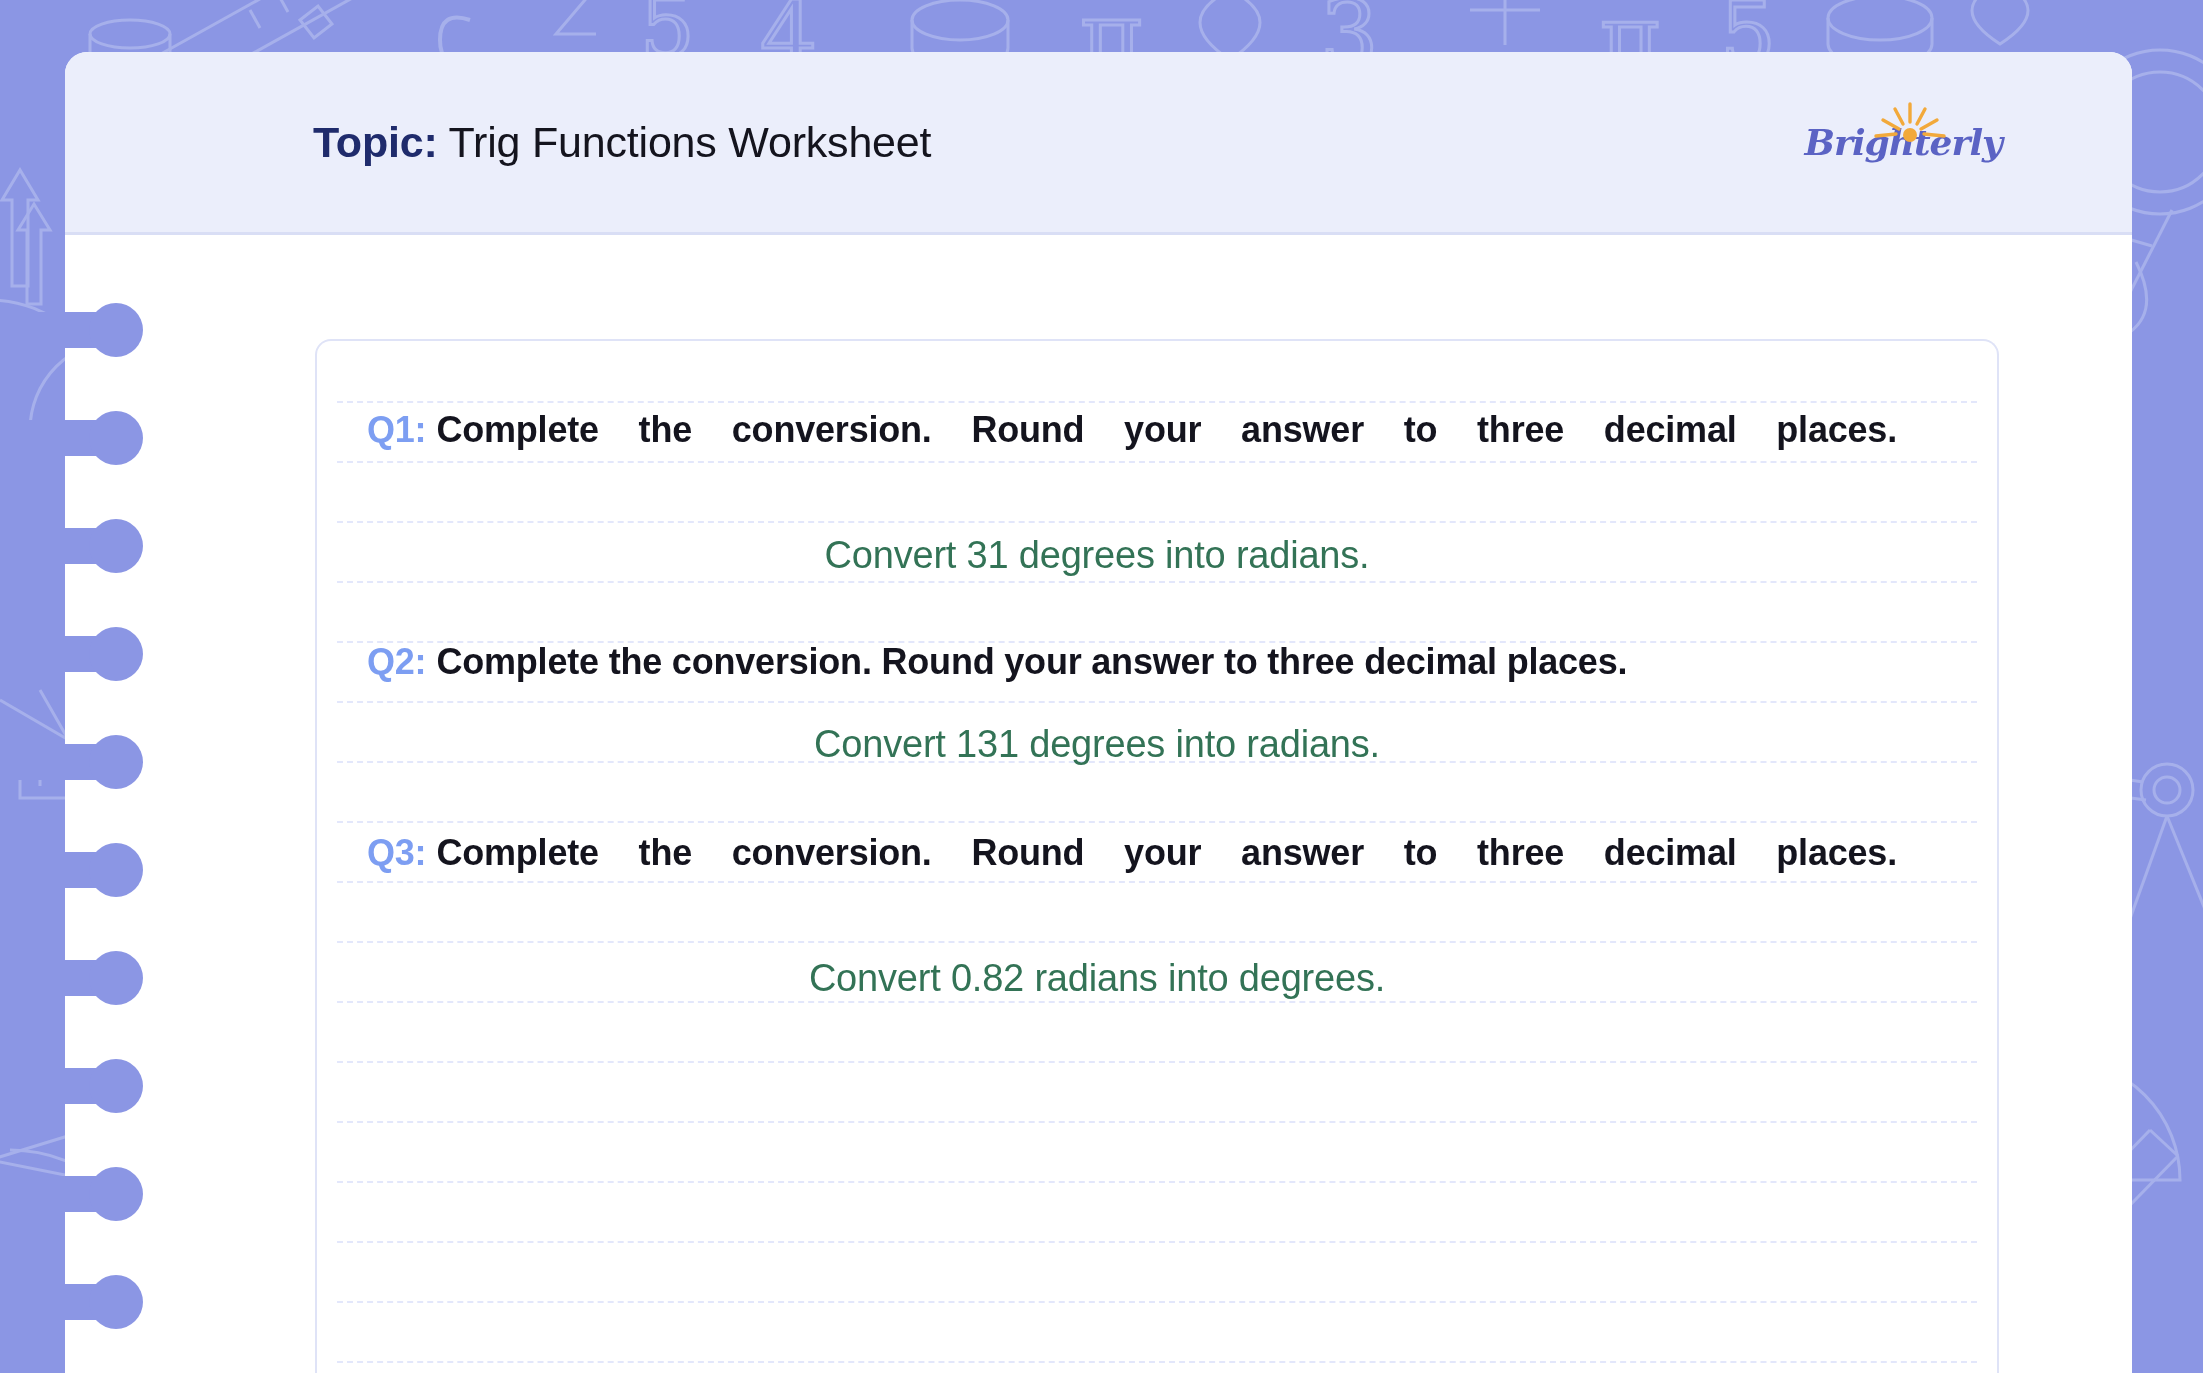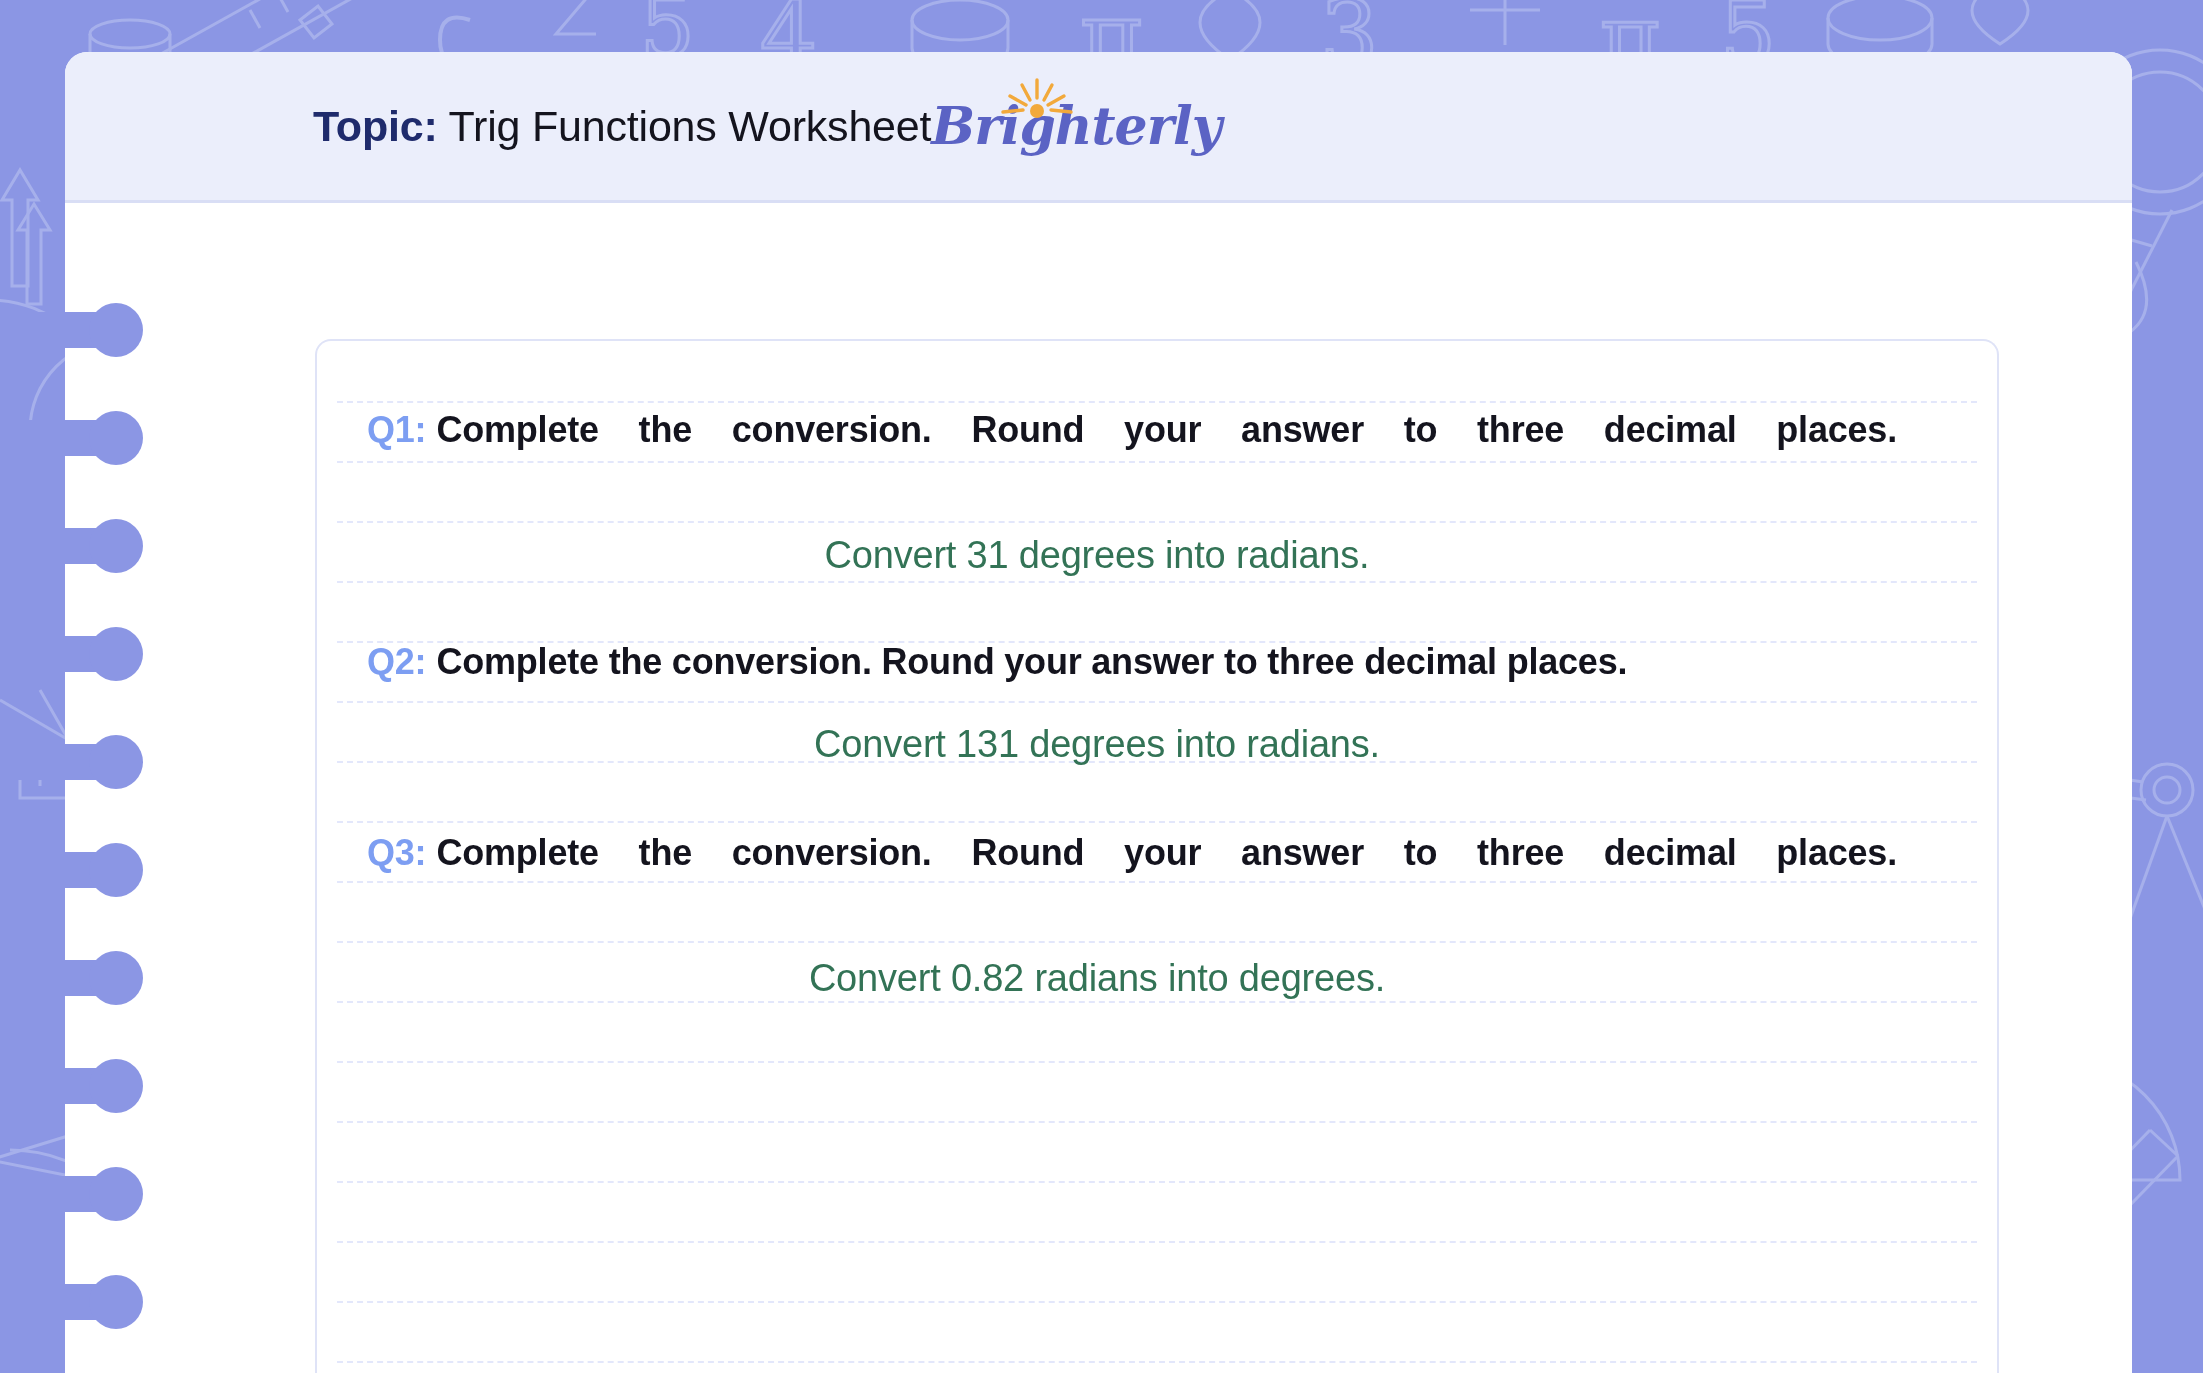--- a/index.html
+++ b/index.html
@@ -37,26 +37,26 @@
     border-radius: 22px 22px 0 0;
     z-index: 2;
     overflow: hidden;
   }
 
   #worksheet-header {
     position: absolute;
     left: 0;
     top: 0;
     width: 100%;
-    height: 151px;
+    height: 183px;
     background: #ebeefb;
     border-bottom: 3px solid #d9def5;
     display: flex;
     align-items: center;
-    justify-content: flex-start;
+    justify-content: space-between;
     padding: 0 60px 0 248px;
   }
 
   #page-title {
     font-size: 43px;
     color: #1a1a2e;
     white-space: nowrap;
     letter-spacing: -0.2px;
   }
   #page-title .title-prefix {
@@ -72,21 +72,21 @@
   #brand-logo {
     display: flex;
     align-items: center;
     position: relative;
     margin-right: 70px;
   }
   #brand-logo-text {
     font-family: "DejaVu Serif", serif;
     font-style: italic;
     font-weight: 700;
-    font-size: 52px;
+    font-size: 36px;
     color: #5b63c4;
     letter-spacing: -1px;
     line-height: 1;
   }
   #brand-sunburst {
     position: absolute;
     left: 66px;
     top: -26px;
   }
 

